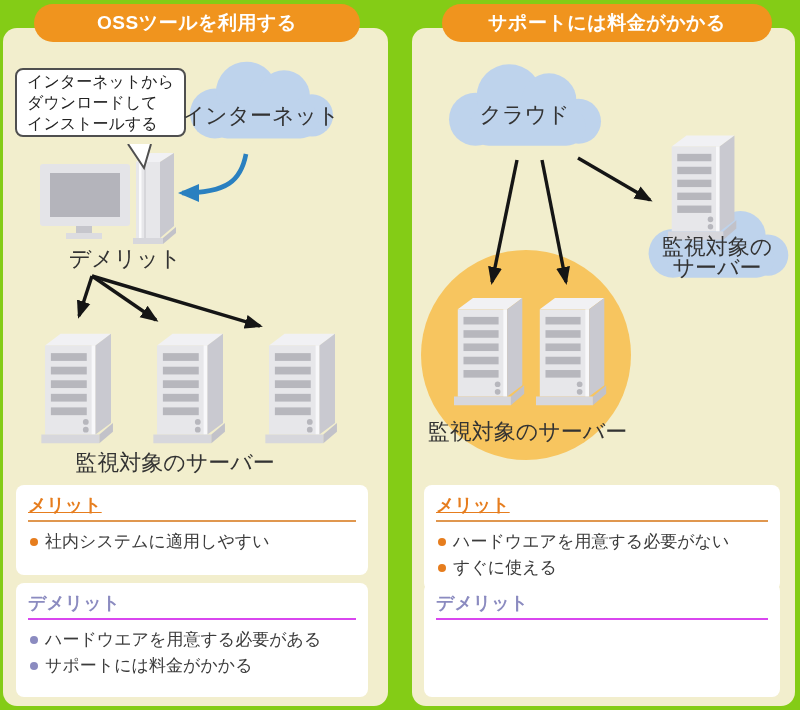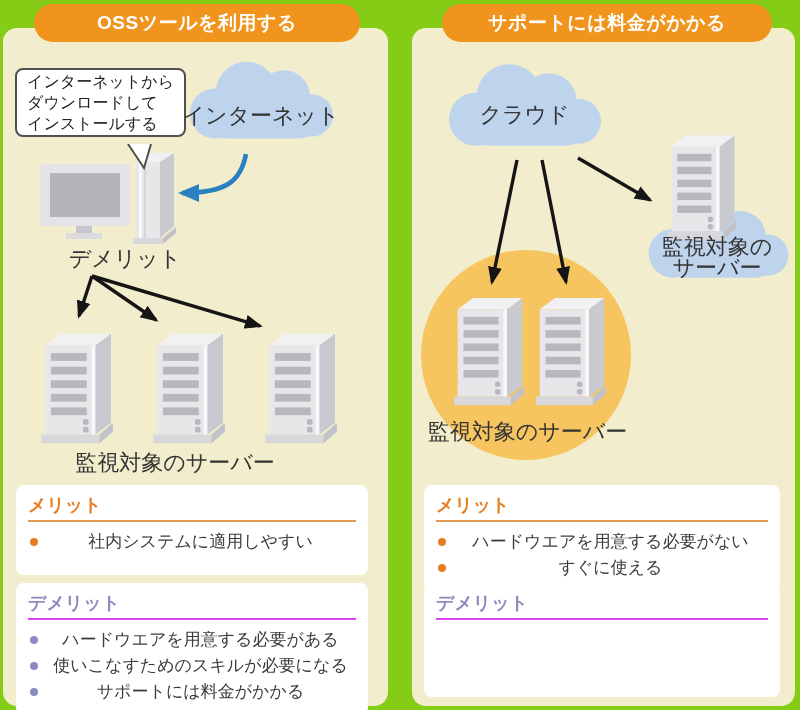--- a/index.html
+++ b/index.html
@@ -39,23 +39,23 @@
     background:#f7c55f;z-index:0;
   }
   #arrows-layer{position:absolute;left:0;top:0;z-index:2;pointer-events:none;}
 
   .info-box{
     position:absolute;background:#fff;border-radius:8px;padding:8px 12px 10px 12px;z-index:4;
   }
   .info-heading{
     font-size:18px;font-weight:bold;padding-bottom:3px;margin-bottom:7px;
   }
-  .merit .info-heading{color:#e67d1e;border-bottom:2px solid #e0974f;}
+  .merit .info-heading{color:#e67d1e;border-bottom:2px solid #e0974f;text-decoration:underline;}
   .demerit .info-heading{color:#8b8bc0;border-bottom:2px solid #d946ef;}
-  .info-list{list-style:none;margin:0;padding:0;text-align:center;}
+  .info-list{list-style:none;margin:0;padding:0;}
   .info-list li{
     position:relative;padding-left:17px;font-size:17px;line-height:26px;color:#3b3b3b;
   }
   .info-list li::before{
     content:"";position:absolute;left:2px;top:9px;width:8px;height:8px;border-radius:50%;
   }
   .merit .info-list li::before{background:#e67d1e;}
   .demerit .info-list li::before{background:#8b8bc0;}
   #merit-oss{left:16px;top:485px;width:328px;min-height:72px;}
   #demerit-oss{left:16px;top:583px;width:328px;min-height:96px;}
@@ -197,21 +197,20 @@
     <div class="info-heading">メリット</div>
     <ul class="info-list">
       <li>社内システムに適用しやすい</li>
     </ul>
   </div>
 
   <div class="info-box demerit" id="demerit-oss">
     <div class="info-heading">デメリット</div>
     <ul class="info-list">
       <li>ハードウエアを用意する必要がある</li>
-      <li>使いこなすためのスキルが必要になる</li>
       <li>サポートには料金がかかる</li>
     </ul>
   </div>
 
   <div class="info-box merit" id="merit-cloud">
     <div class="info-heading">メリット</div>
     <ul class="info-list">
       <li>ハードウエアを用意する必要がない</li>
       <li>すぐに使える</li>
     </ul>

